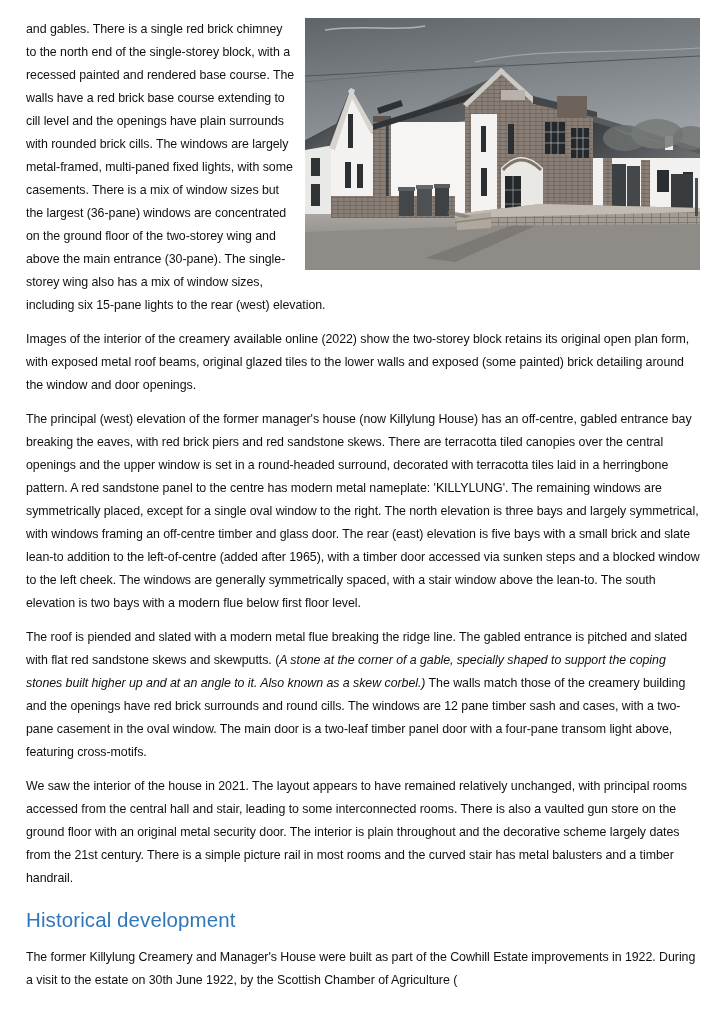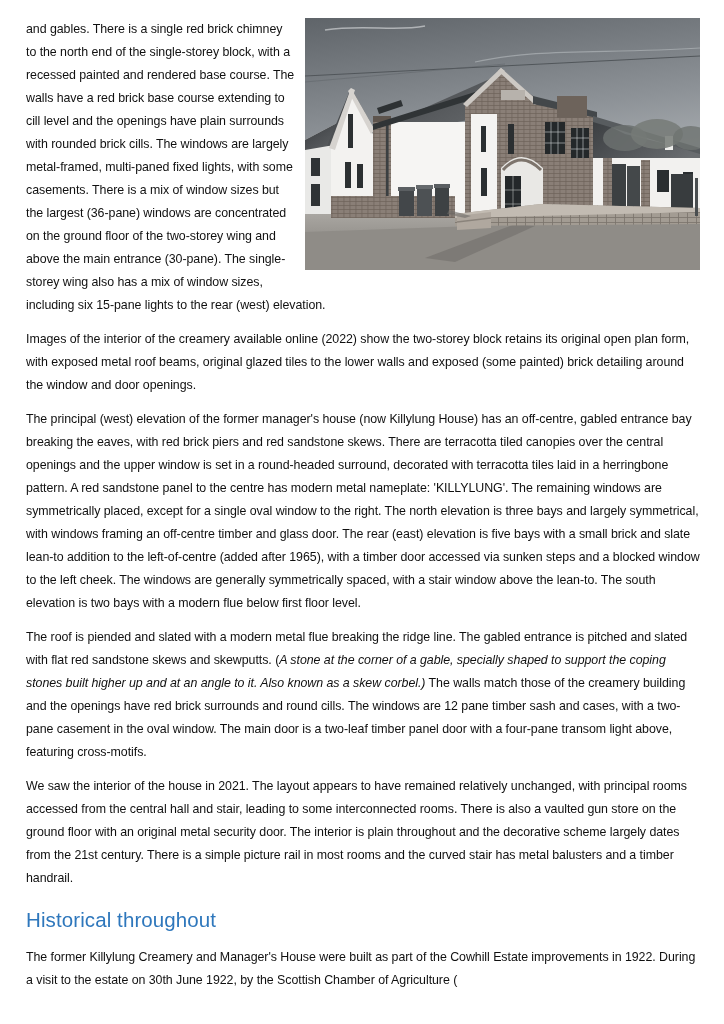--- a/index.html
+++ b/index.html
@@ -217,17 +217,17 @@
 
   <p class="body"><span>Images of the interior of the creamery available online (2022) show the two-storey block retains its original open plan form, with exposed metal roof beams, original glazed tiles to the lower walls and exposed (some painted) brick detailing around the window and door openings.</span></p>
 
   <p class="body"><span>The principal (west) elevation of the former manager's house (now Killylung House) has an off-centre, gabled entrance bay breaking the eaves, with red brick piers and red sandstone skews. There are terracotta tiled canopies over the central openings and the upper window is set in a round-headed surround, decorated with terracotta tiles laid in a herringbone pattern. A red sandstone panel to the centre has modern metal nameplate: 'KILLYLUNG'. The remaining windows are symmetrically placed, except for a single oval window to the right. The north elevation is three bays and largely symmetrical, with windows framing an off-centre timber and glass door. The rear (east) elevation is five bays with a small brick and slate lean-to addition to the left-of-centre (added after 1965), with a timber door accessed via sunken steps and a blocked window to the left cheek. The windows are generally symmetrically spaced, with a stair window above the lean-to. The south elevation is two bays with a modern flue below first floor level.</span></p>
 
   <p class="body"><span>The roof is piended and slated with a modern metal flue breaking the ridge line. The gabled entrance is pitched and slated with flat red sandstone skews and skewputts. (</span><span class="ital">A stone at the corner of a gable, specially shaped to support the coping stones built higher up and at an angle to it. Also known as a skew corbel.)</span><span> The walls match those of the creamery building and the openings have red brick surrounds and round cills. The windows are 12 pane timber sash and cases, with a two-pane casement in the oval window. The main door is a two-leaf timber panel door with a four-pane transom light above, featuring cross-motifs.</span></p>
 
   <p class="body"><span>We saw the interior of the house in 2021. The layout appears to have remained relatively unchanged, with principal rooms accessed from the central hall and stair, leading to some interconnected rooms. There is also a vaulted gun store on the ground floor with an original metal security door. The interior is plain throughout and the decorative scheme largely dates from the 21st century. There is a simple picture rail in most rooms and the curved stair has metal balusters and a timber handrail.</span></p>
 
 
-  <h1 class="section">Historical throughout</h1>
+  <h1 class="section">Historical development</h1>
 
   <p class="body"><span>The former Killylung Creamery and Manager's House were built as part of the Cowhill Estate improvements in 1922. During a visit to the estate on 30th June 1922, by the Scottish Chamber of Agriculture (</span></p>
 
 </div>
 
 </body></html>

